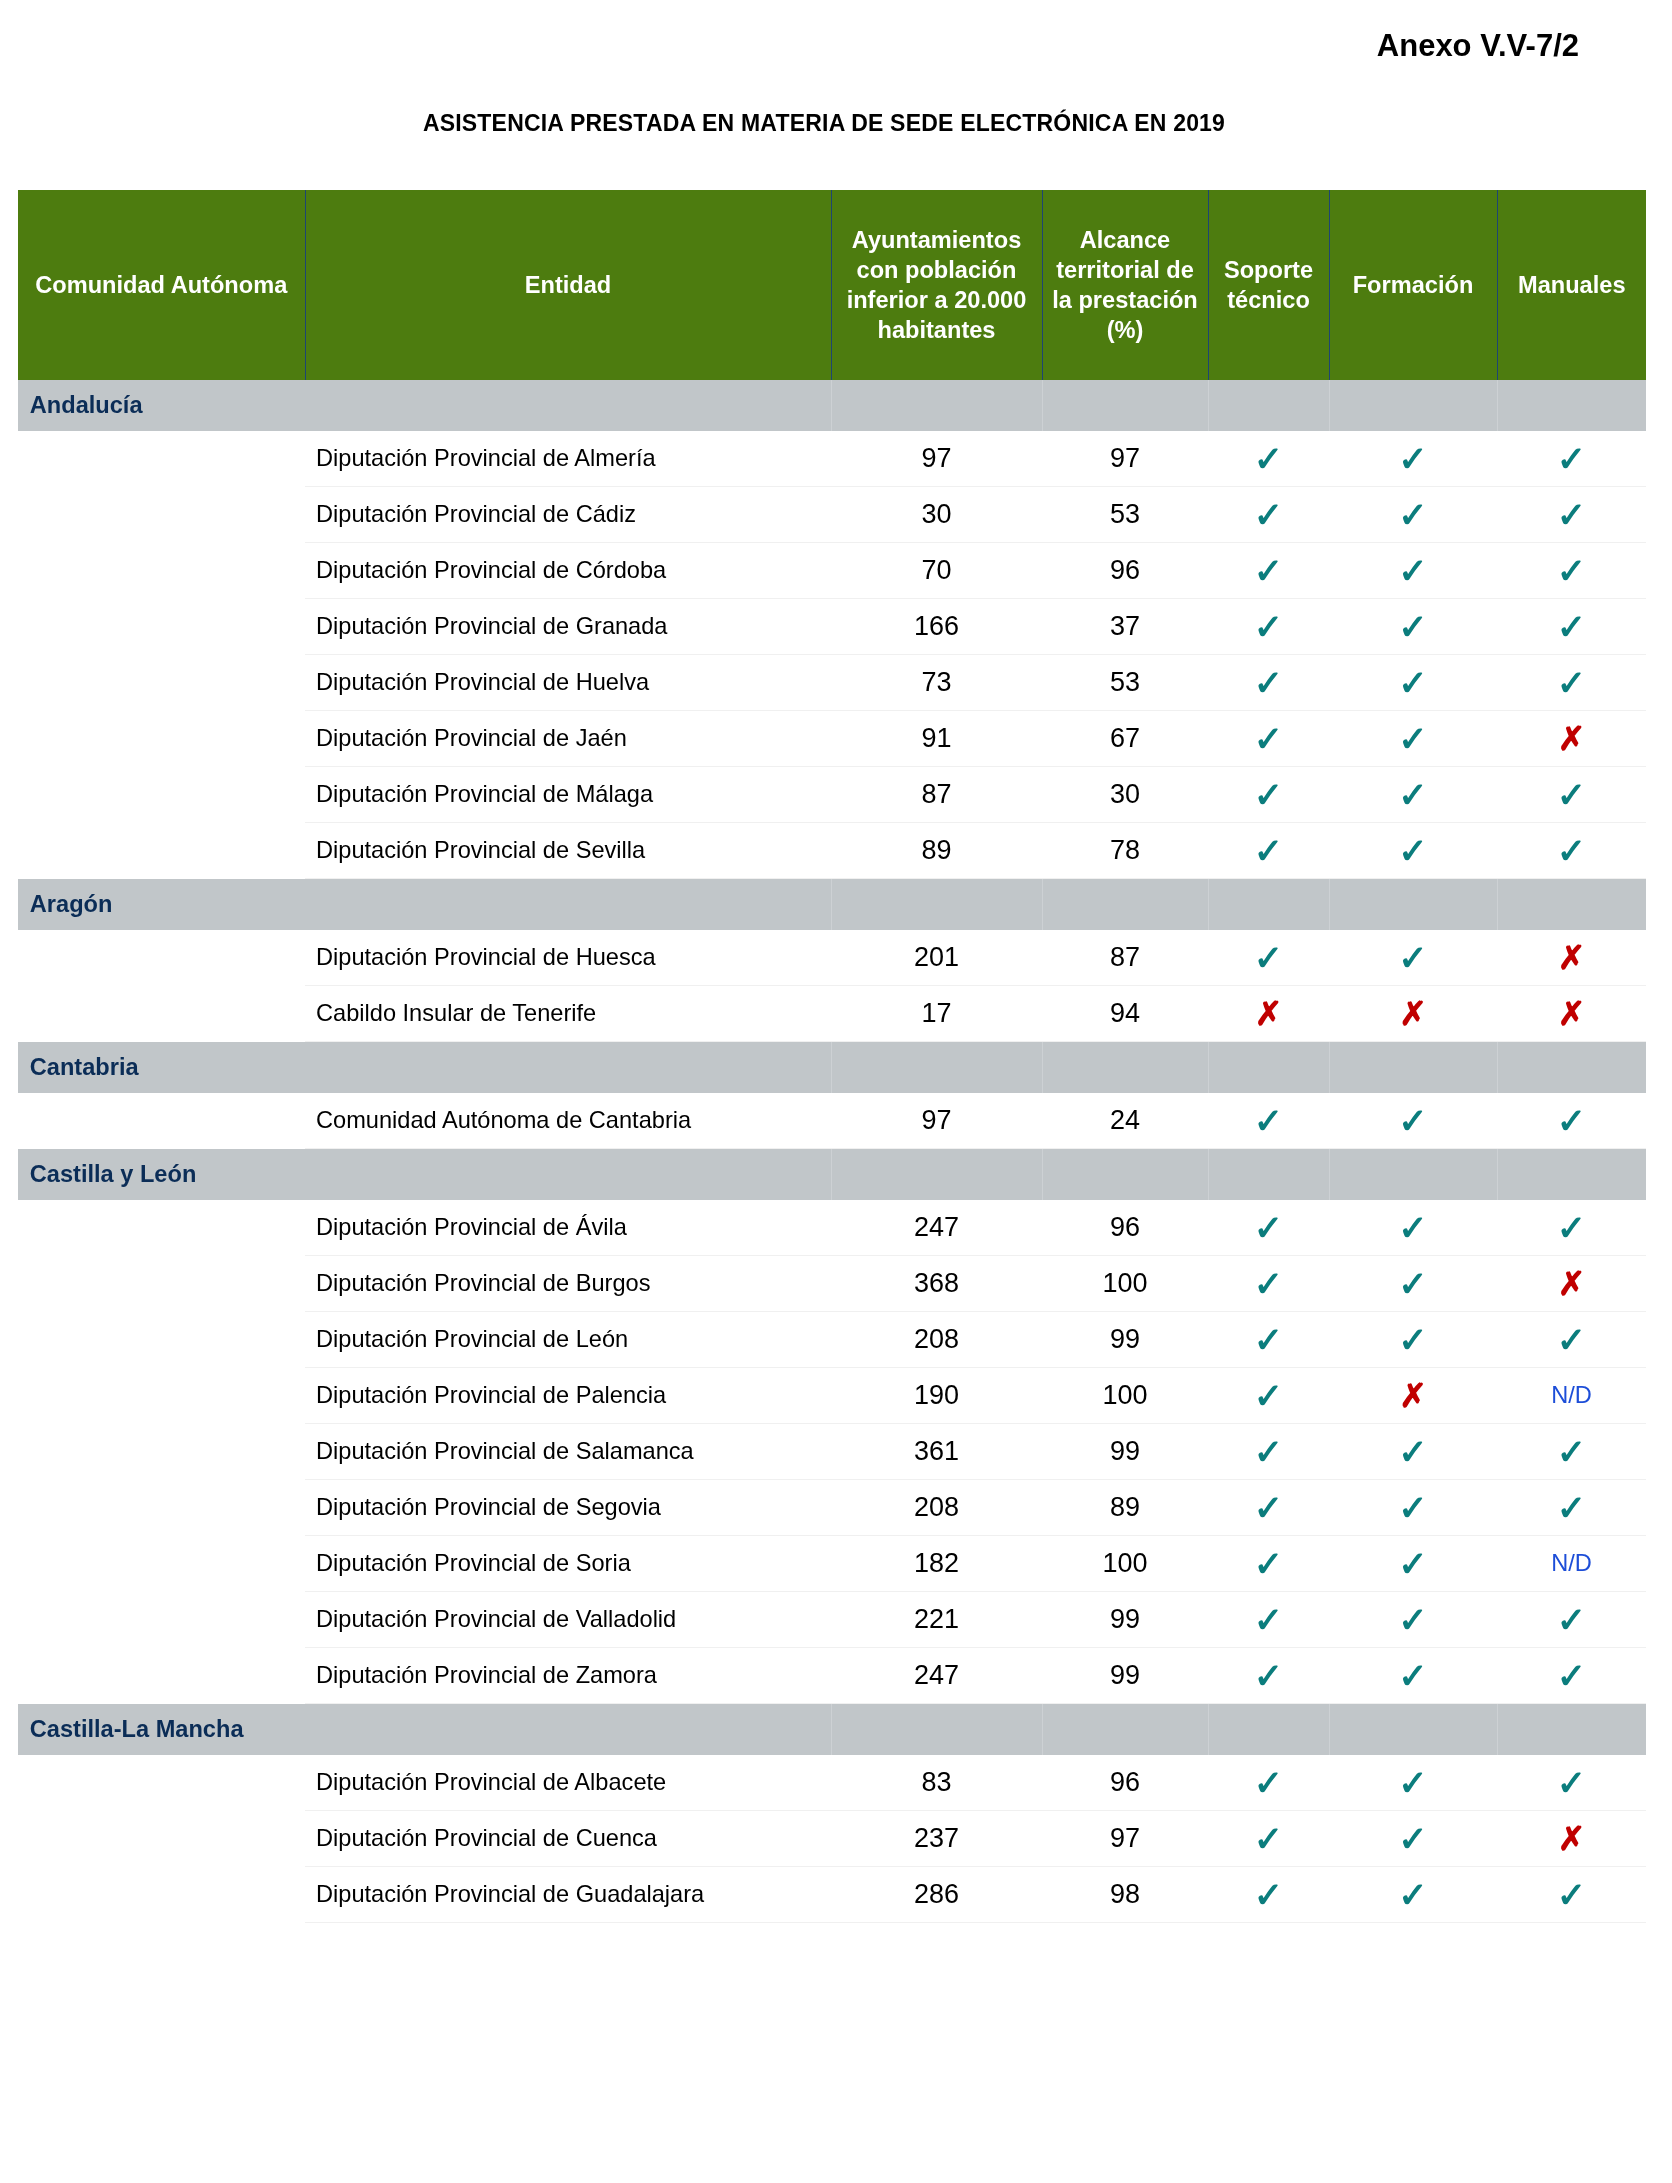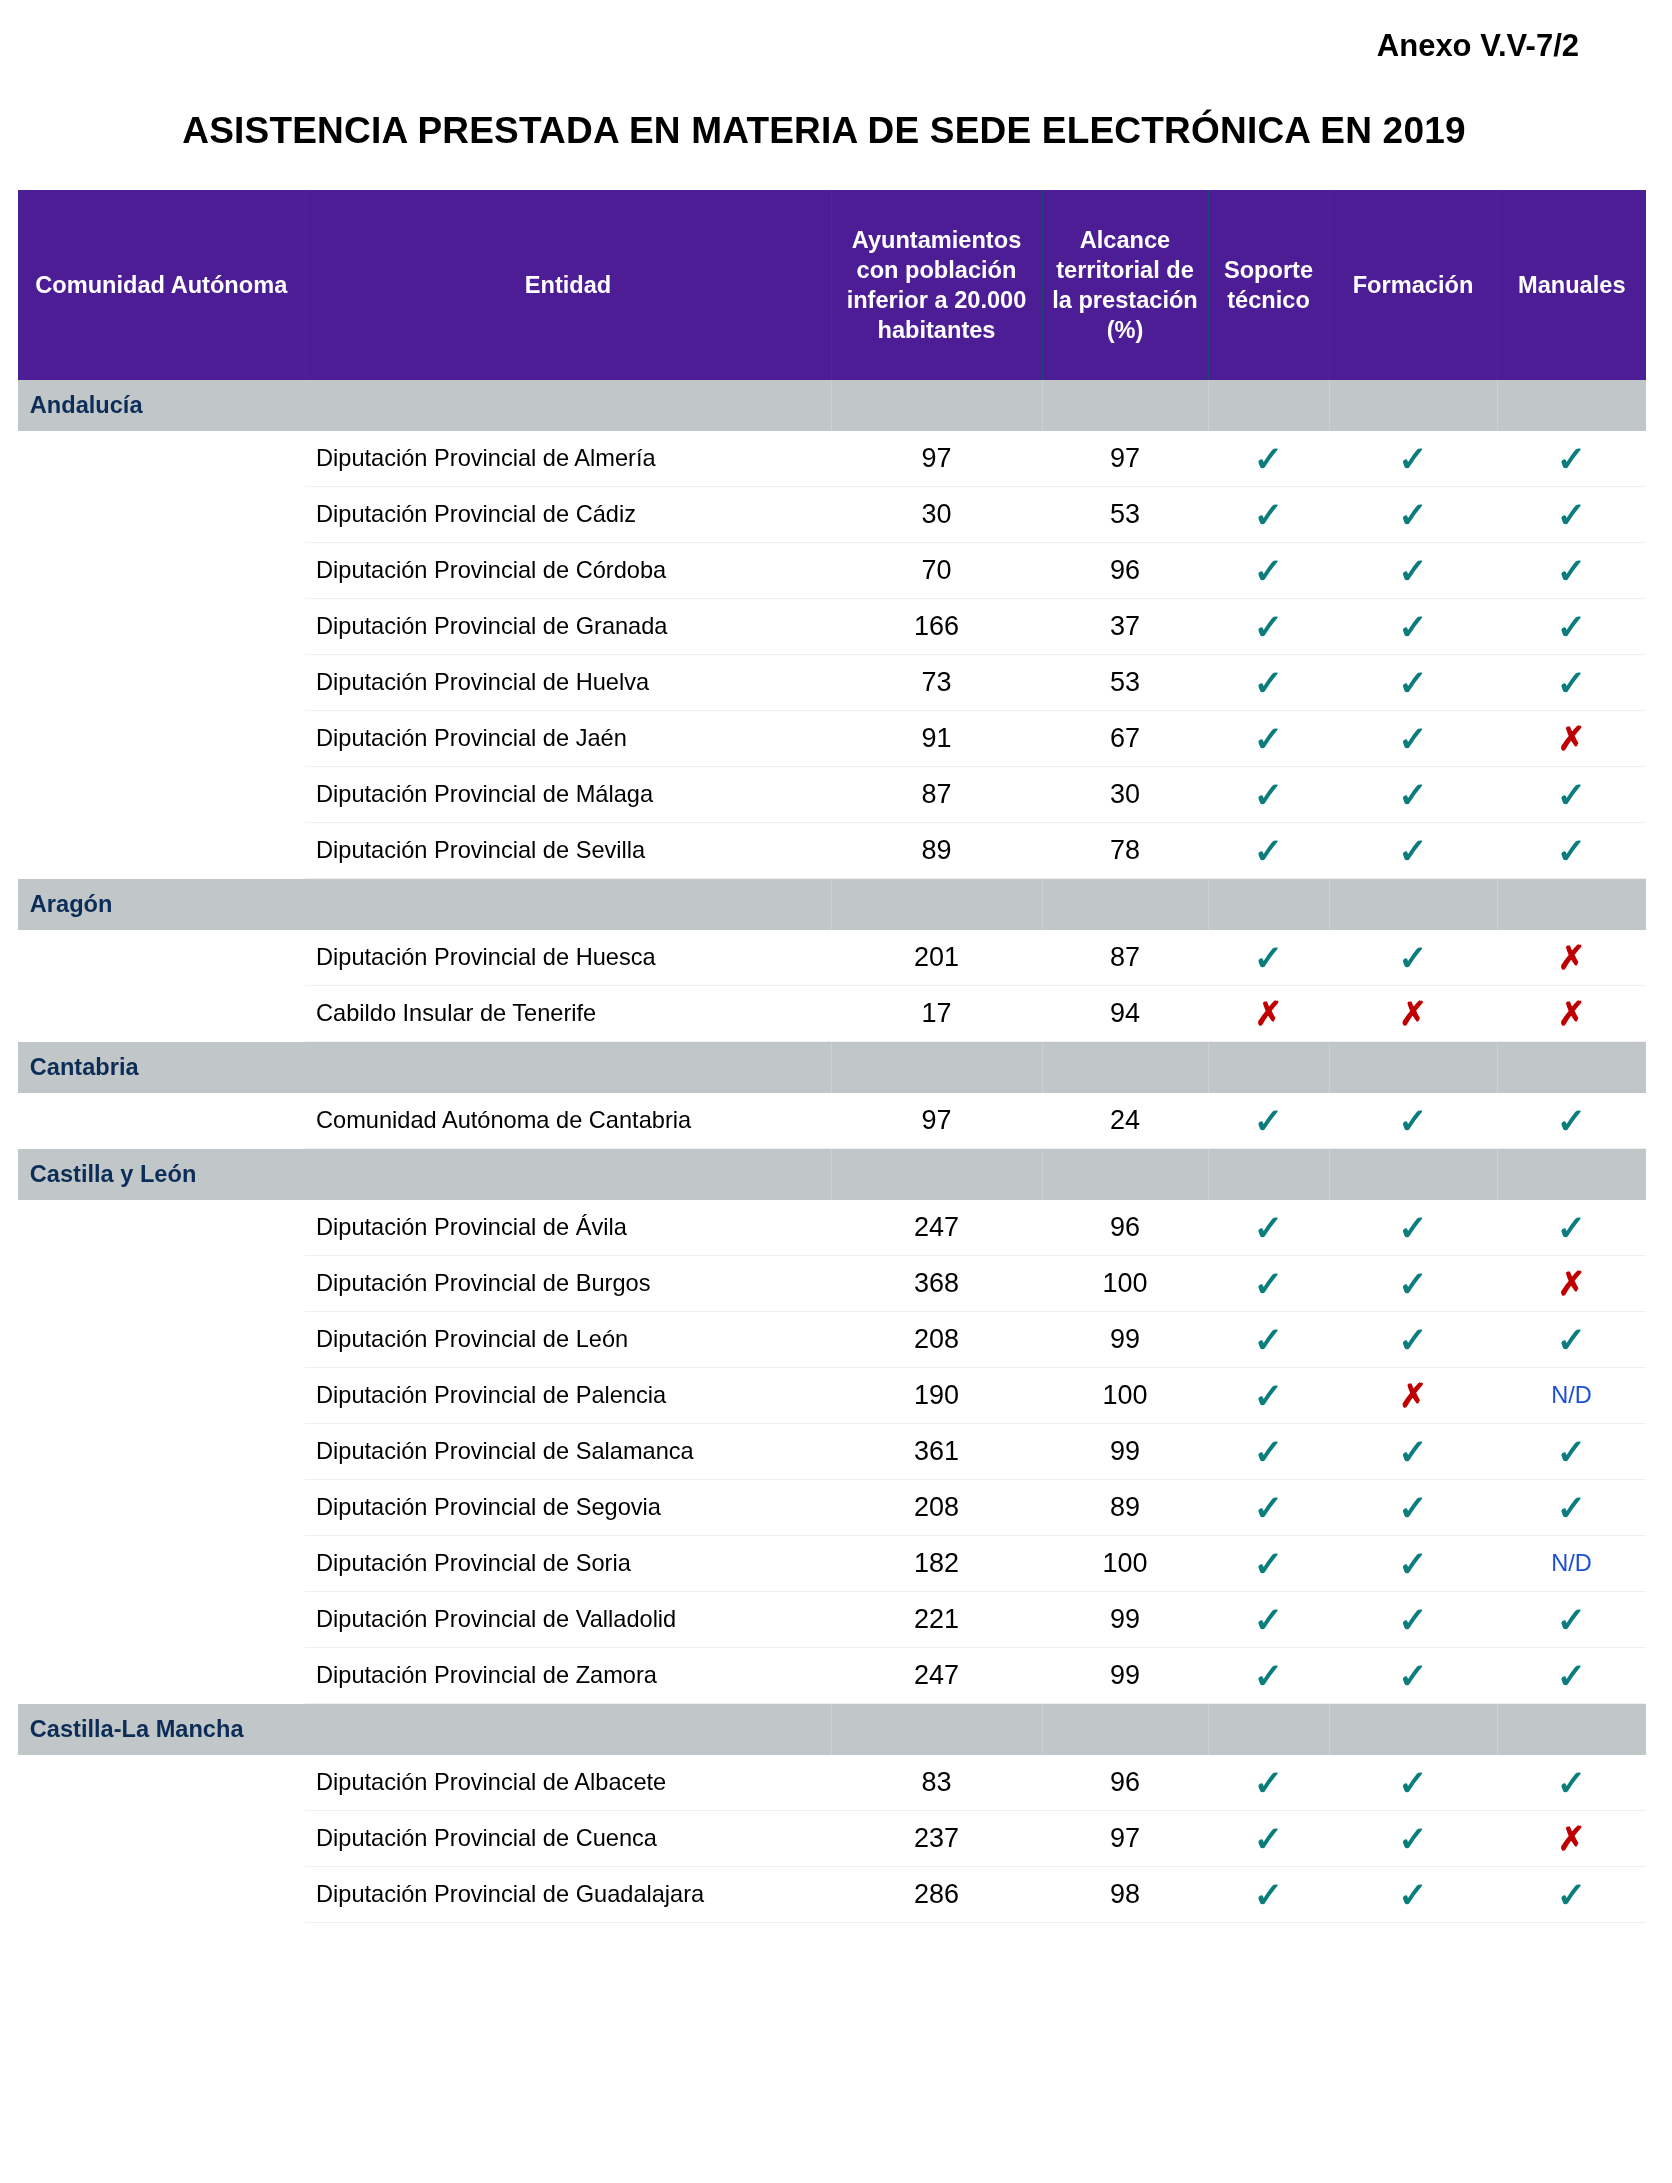--- a/index.html
+++ b/index.html
@@ -1,25 +1,25 @@
 <!DOCTYPE html>
 <html style="font-size:12.6px"><head>
 <meta charset="utf-8">
 <style>
   html, body { margin:0; padding:0; background:#ffffff; }
   body { width:1672px; height:2183px; position:relative; overflow:hidden;
          font-family:"Liberation Sans", sans-serif; color:#000; }
   .annex { position:absolute; right:93px; top:28px; font-size:31px; font-weight:bold; }
   .title { position:absolute; left:0; width:1648px; top:110px; text-align:center;
-           font-size:37px; font-weight:bold; letter-spacing:0.2px; }
+           font-size:23px; font-weight:bold; letter-spacing:0.2px; }
   table { position:absolute; left:18px; top:190px; width:1627px; border-collapse:collapse;
           table-layout:fixed; }
   col.c1 { width:287px; } col.c2 { width:526px; } col.c3 { width:211px; }
   col.c4 { width:166px; } col.c5 { width:121px; } col.c6 { width:168px; } col.c7 { width:149px; }
-  thead th { background:#4c1d95; color:#ffffff; font-weight:bold; font-size:23.6px;
+  thead th { background:#4d7c0f; color:#ffffff; font-weight:bold; font-size:23.6px;
              line-height:30px; height:190px; padding:0 4.7px; text-align:center;
              vertical-align:middle; border-left:0.8px solid #1d4572; }
   thead th:first-child { border-left:none; }
   tr.section td { background:#c1c6c9; height:51px; padding:0; border-left:0.8px solid #cdd1d4;
                   vertical-align:middle; }
   tr.section td:first-child { border-left:none; }
   tr.section td.sec-label { color:#0b2d57; font-weight:bold; font-size:23.6px; padding-left:11.8px;
                             white-space:nowrap; overflow:visible; }
   tr.entry td { height:55px; padding:0; vertical-align:middle; font-size:23.6px;
                 border-bottom:1.6px solid #f0f0f0; }

